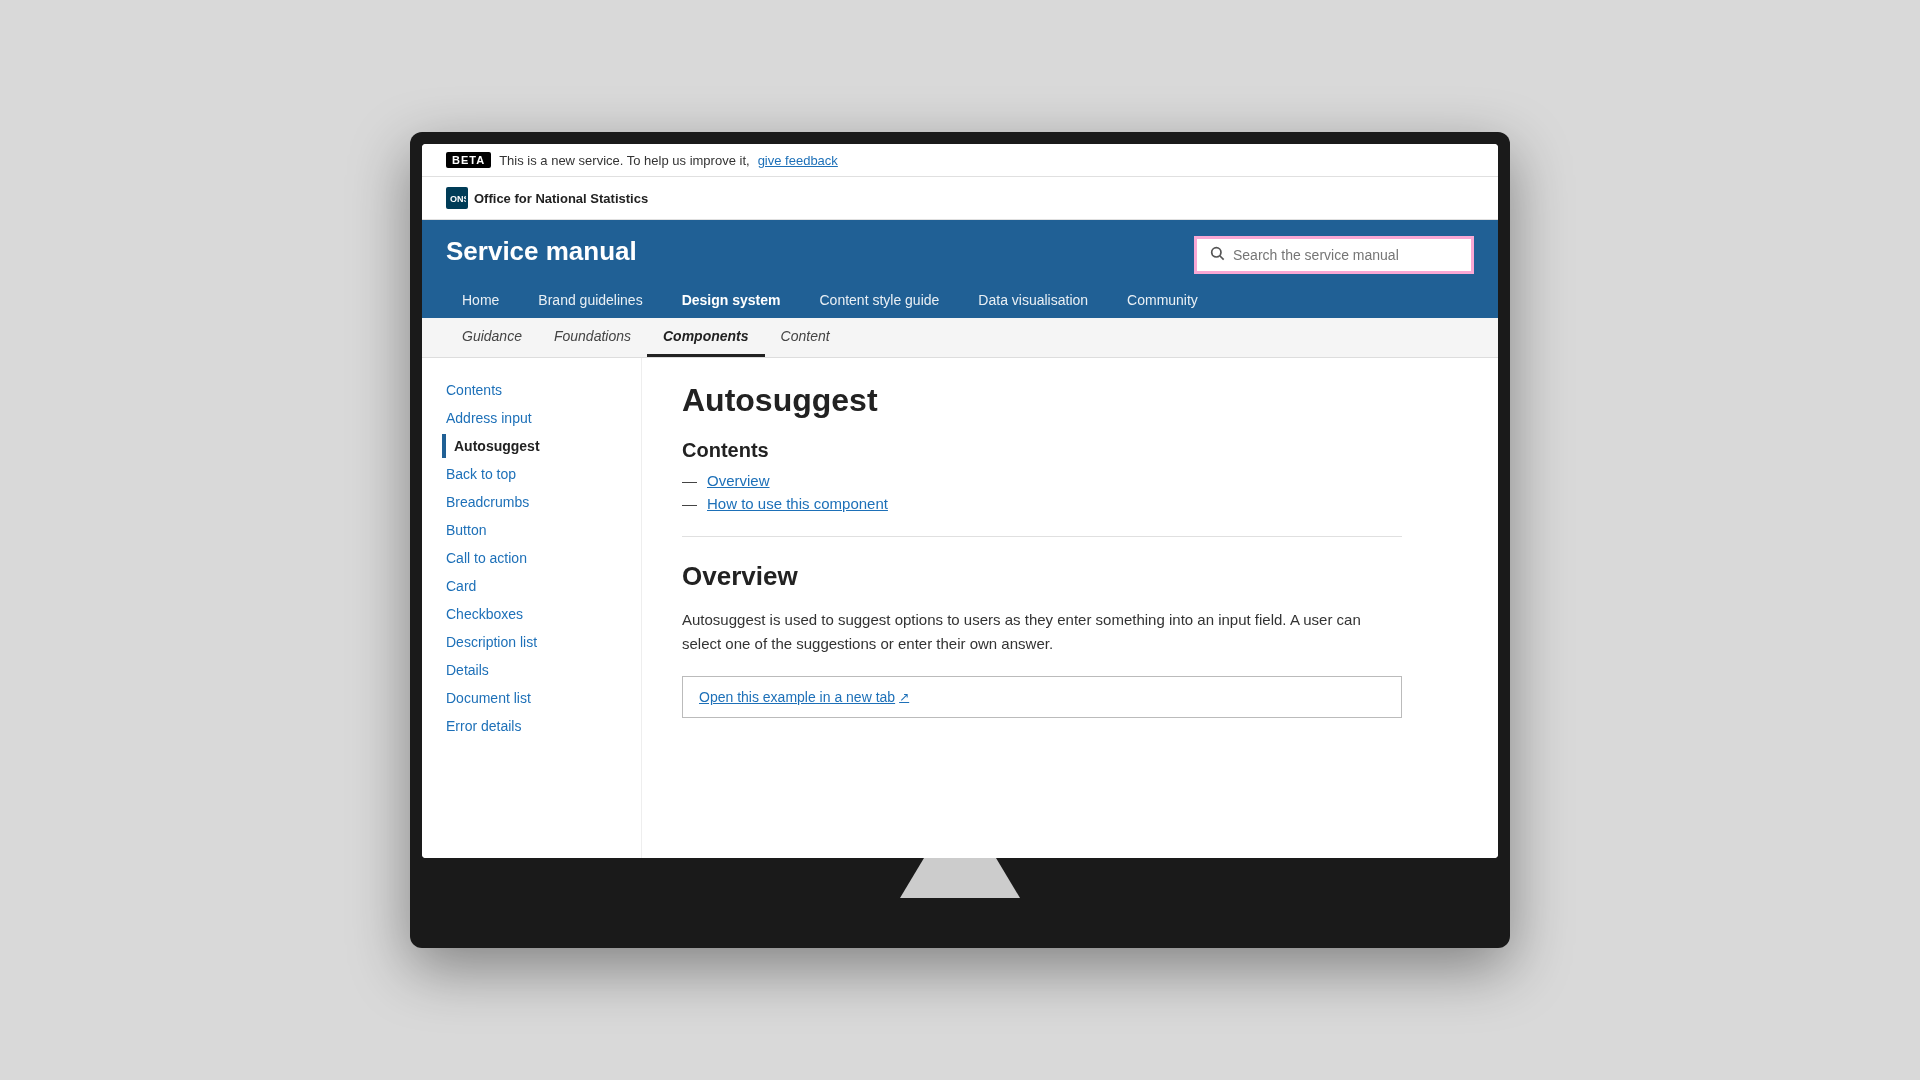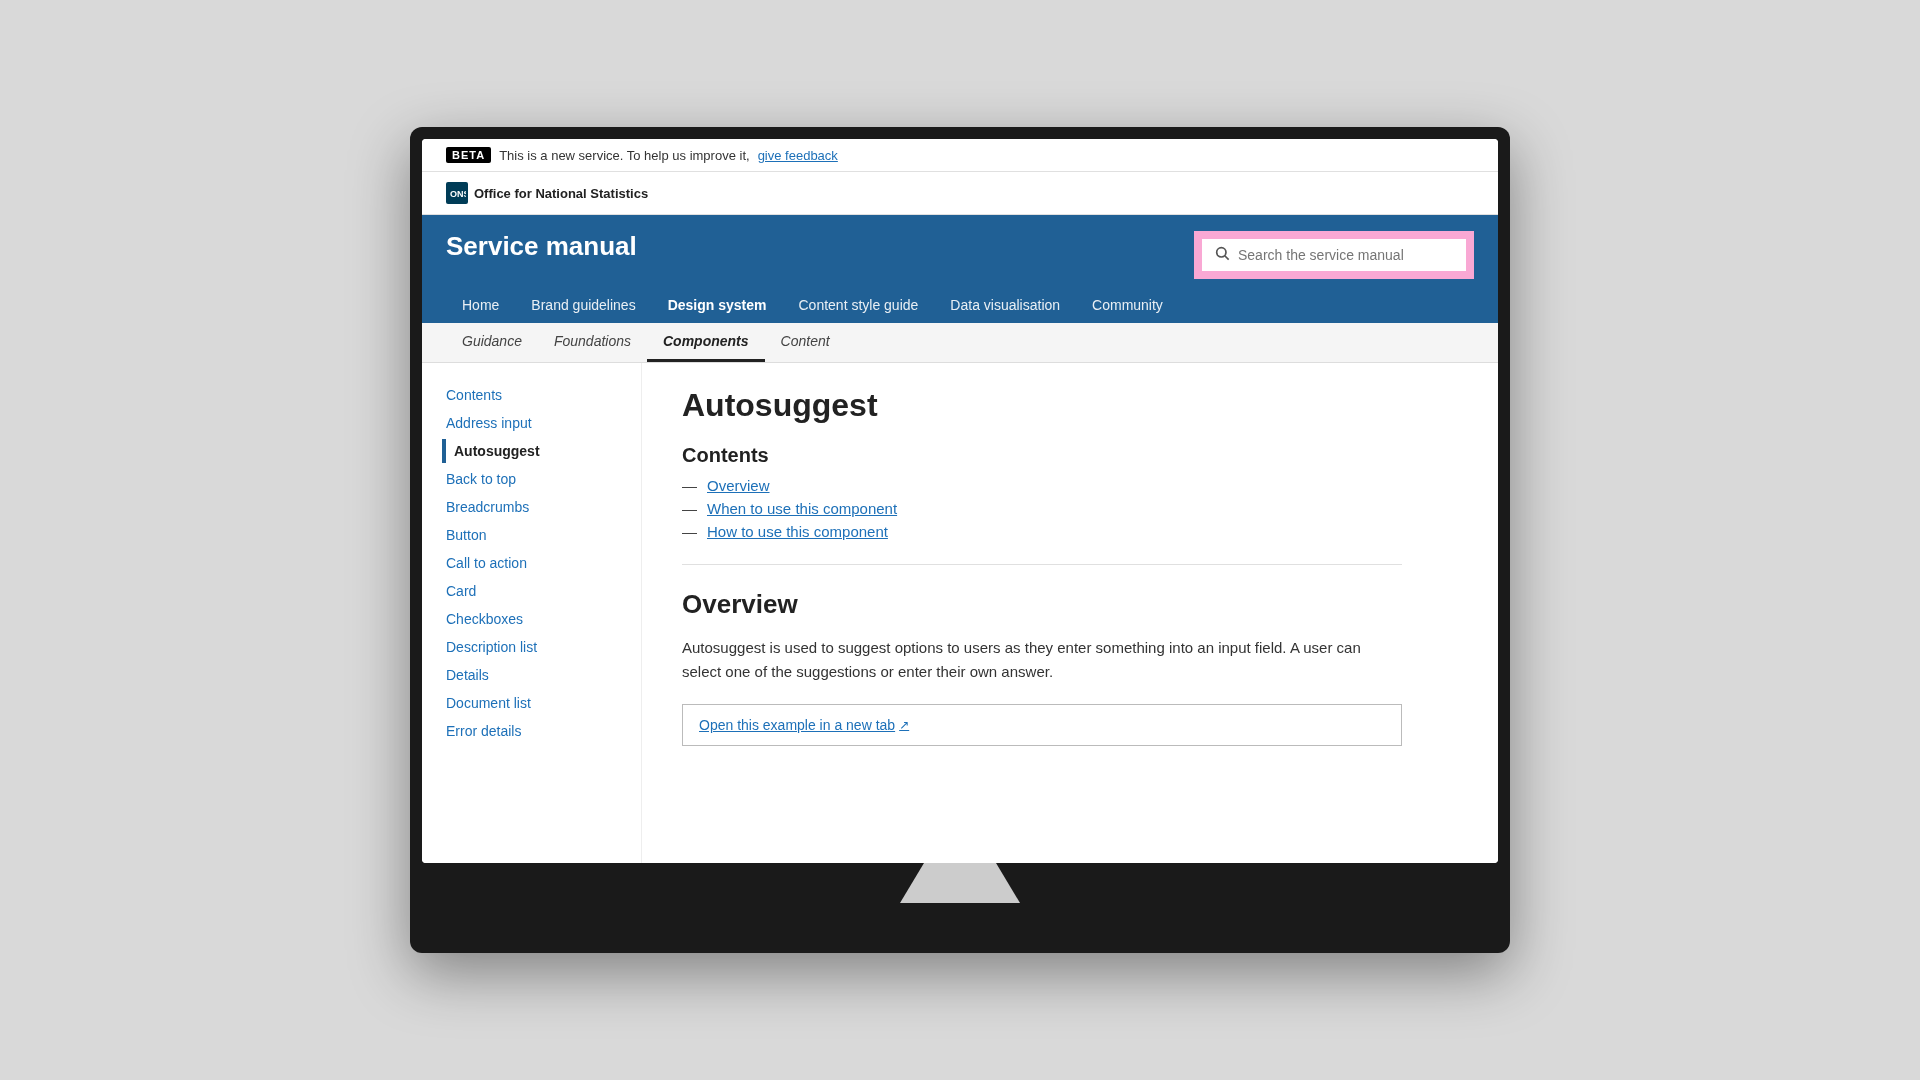--- a/index.html
+++ b/index.html
@@ -109,41 +109,41 @@
     .site-title {
       color: #fff;
       font-size: 26px;
       font-weight: bold;
       text-decoration: none;
     }
     .search-box {
       display: flex;
       align-items: center;
       background: #fff;
-      border: 8px solid #f9a8d4;
+      border: 3px solid #f9a8d4;
       padding: 6px 12px;
       gap: 8px;
       width: 280px;
       cursor: text;
     }
     .search-box input {
       border: none;
       outline: none;
       font-size: 14px;
       color: #666;
       background: transparent;
       width: 100%;
     }
     .search-icon-wrap {
       color: #555;
     }
     
     .primary-nav {
       display: flex;
-      gap: 0;
+      gap: 7px;
       list-style: none;
     }
     .primary-nav li a {
       color: #fff;
       text-decoration: none;
       font-size: 14px;
       padding: 10px 16px;
       display: block;
       opacity: 0.9;
     }
@@ -409,23 +409,20 @@
       <main class="main-content">
         <h1 class="page-title">Autosuggest</h1>
 
         <div class="contents-box">
           <h2 class="contents-title">Contents</h2>
           <ul class="contents-list">
             <li>
               <a href="#">Overview</a>
             </li>
             <li>
-              <a href="#">When to use this component</a>
-            </li>
-            <li>
               <a href="#">How to use this component</a>
             </li>
           </ul>
         </div>
 
         <hr class="section-divider">
 
         <h2 class="section-title">Overview</h2>
         <p class="section-text">Autosuggest is used to suggest options to users as they enter something into an input field. A user can select one of the suggestions or enter their own answer.</p>
 

